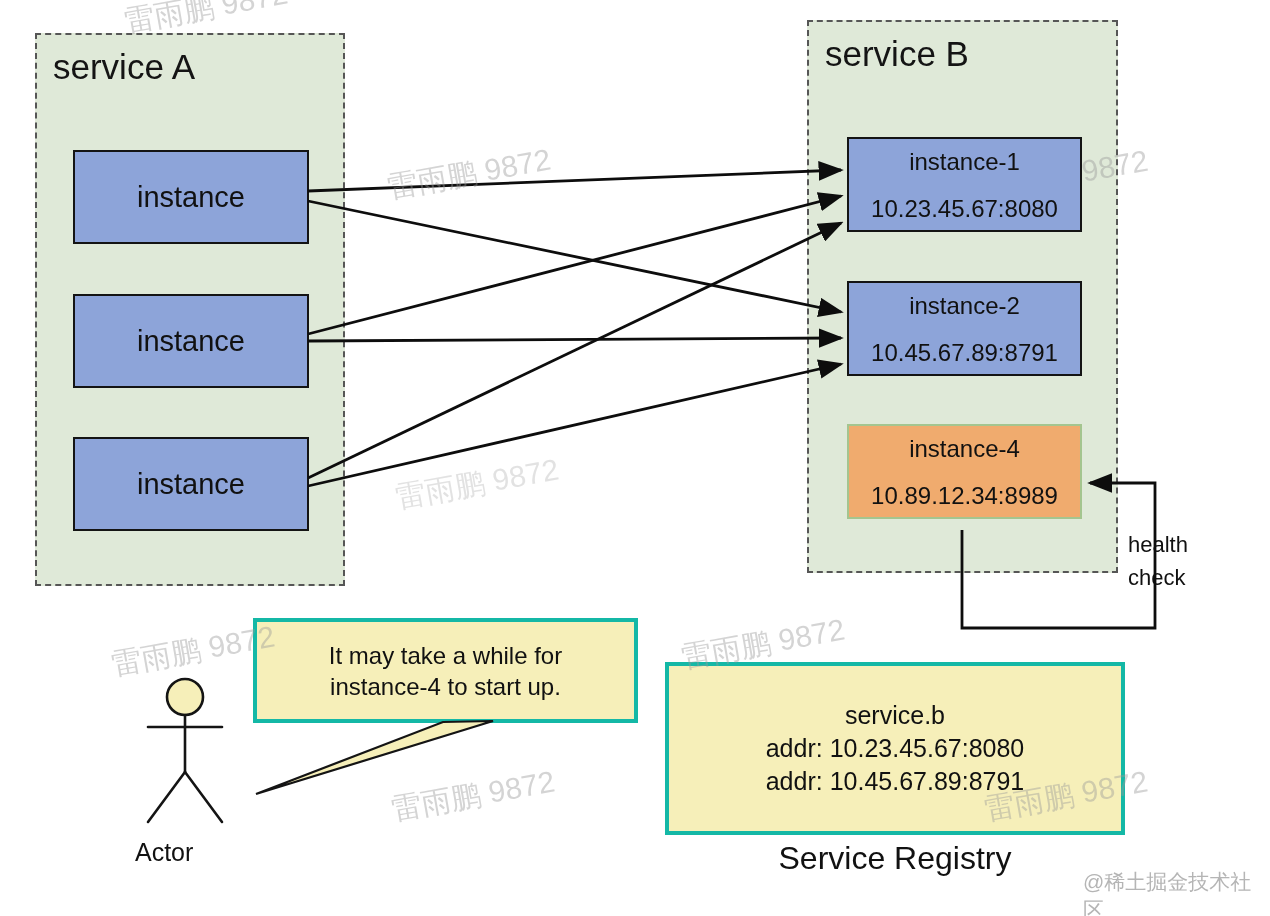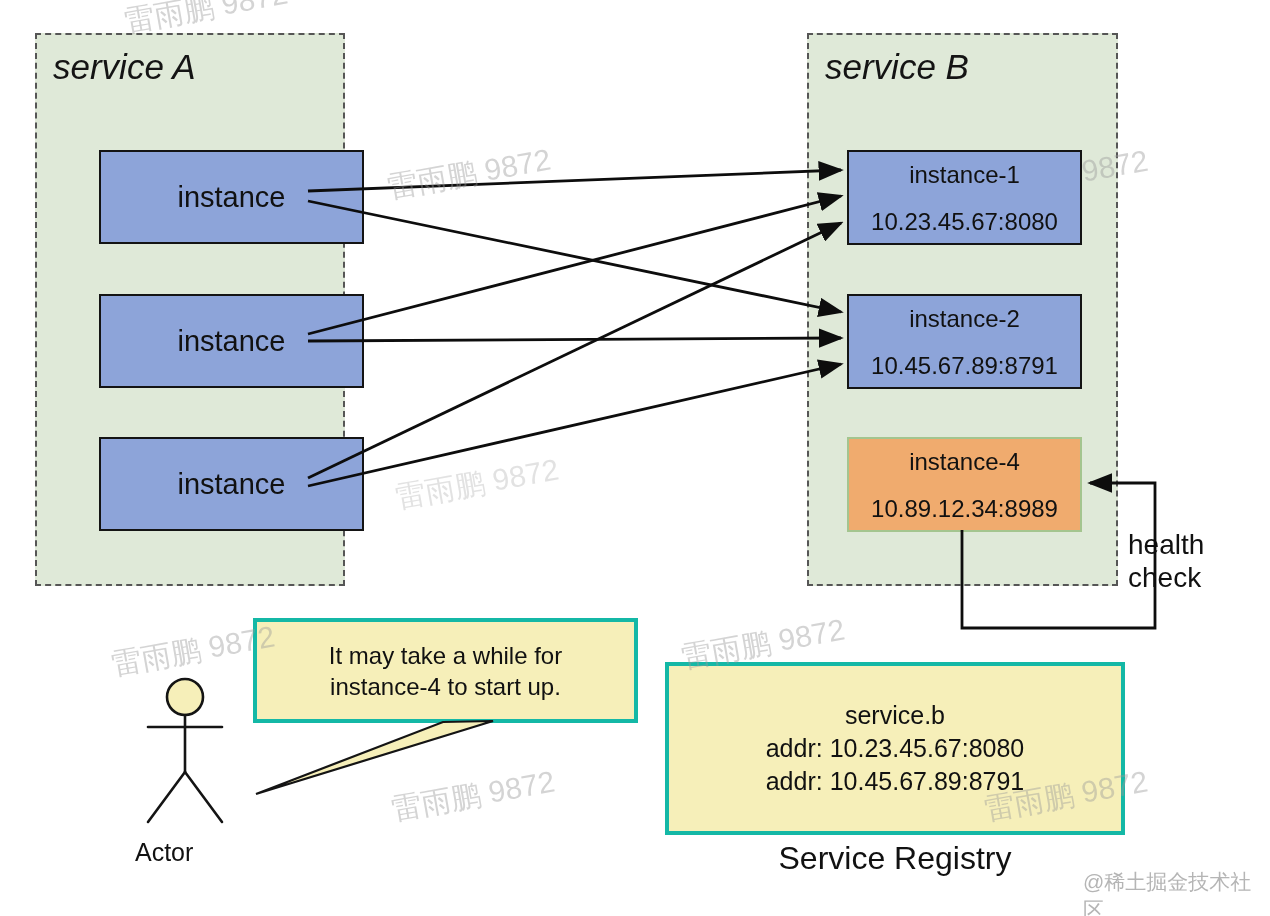--- a/index.html
+++ b/index.html
@@ -5,41 +5,41 @@
   html,body{margin:0;padding:0;background:#fff;}
   .canvas{
     position:relative;width:1270px;height:916px;background:#ffffff;
     font-family:"Liberation Sans", sans-serif;color:#111;overflow:hidden;
   }
   .container{
     position:absolute;background:#dfe9d8;border:2.5px dashed #565656;
     box-sizing:border-box;z-index:1;
   }
   .service-a{left:35px;top:33px;width:310px;height:553px;}
-  .service-b{left:807px;top:33px;width:311px;height:553px;padding-left:44px;}
-  .container-title{position:absolute;left:16px;top:12px;font-size:35px;color:#141414;font-style:italic;}
+  .service-b{left:807px;top:20px;width:311px;height:553px;padding-left:44px;}
+  .container-title{position:absolute;left:16px;top:12px;font-size:35px;color:#141414;}
   .inst{
     position:absolute;box-sizing:border-box;display:flex;flex-direction:column;
     align-items:center;justify-content:center;text-align:center;z-index:2;
   }
   .blue{background:#8da4d9;border:2.5px solid #141414;}
   .orange{background:#f0ab6e;border:2.5px solid #a4c58f;}
-  .a-box{left:36px;width:265px;height:94px;font-size:29px;margin-left:26px;}
+  .a-box{left:36px;width:236px;height:94px;font-size:29px;}
   .a1{top:115px}.a2{top:259px}.a3{top:402px}
   .b-box{left:38px;width:235px;height:95px;font-size:24px;line-height:31px;gap:16px;}
   .b1{top:115px}.b2{top:259px}.b4{top:402px}
   .note{
     position:absolute;background:#f6efb9;border:4px solid #14b8a6;box-sizing:border-box;
     display:flex;flex-direction:column;align-items:center;justify-content:center;
     text-align:center;z-index:2;
   }
   .bubble{left:253px;top:618px;width:385px;height:105px;font-size:24px;line-height:31px;}
   .registry-box{left:665px;top:662px;width:460px;height:173px;font-size:25px;line-height:33px;}
   .registry-title{position:absolute;left:665px;top:840px;width:460px;text-align:center;font-size:32px;z-index:2;}
-  .health-label{position:absolute;left:1128px;top:528px;font-size:28px;line-height:33px;z-index:2;}
+  .health-label{position:absolute;left:1128px;top:528px;font-size:22px;line-height:33px;z-index:2;}
   .actor-label{position:absolute;left:135px;top:838px;width:100px;font-size:25px;z-index:2;}
   .overlay{position:absolute;left:0;top:0;width:1270px;height:916px;z-index:4;pointer-events:none;}
   .watermark{
     position:absolute;color:#9a9a9a;opacity:0.42;font-size:30px;white-space:nowrap;
     transform:rotate(-10deg);transform-origin:left center;z-index:6;pointer-events:none;
   }
   .credit{position:absolute;left:1083px;top:868px;color:#b5b5b5;font-size:21px;z-index:6;}
 </style>
 </head>
 <body>

